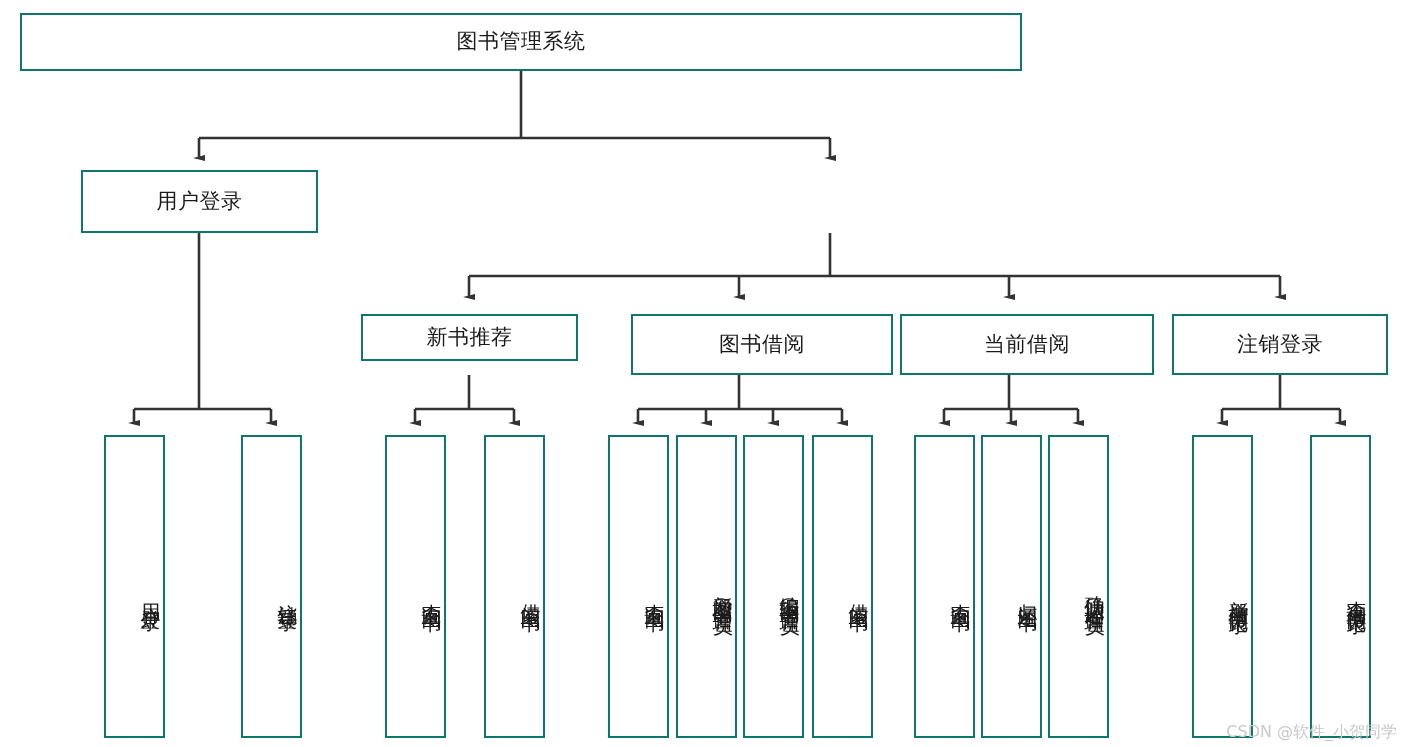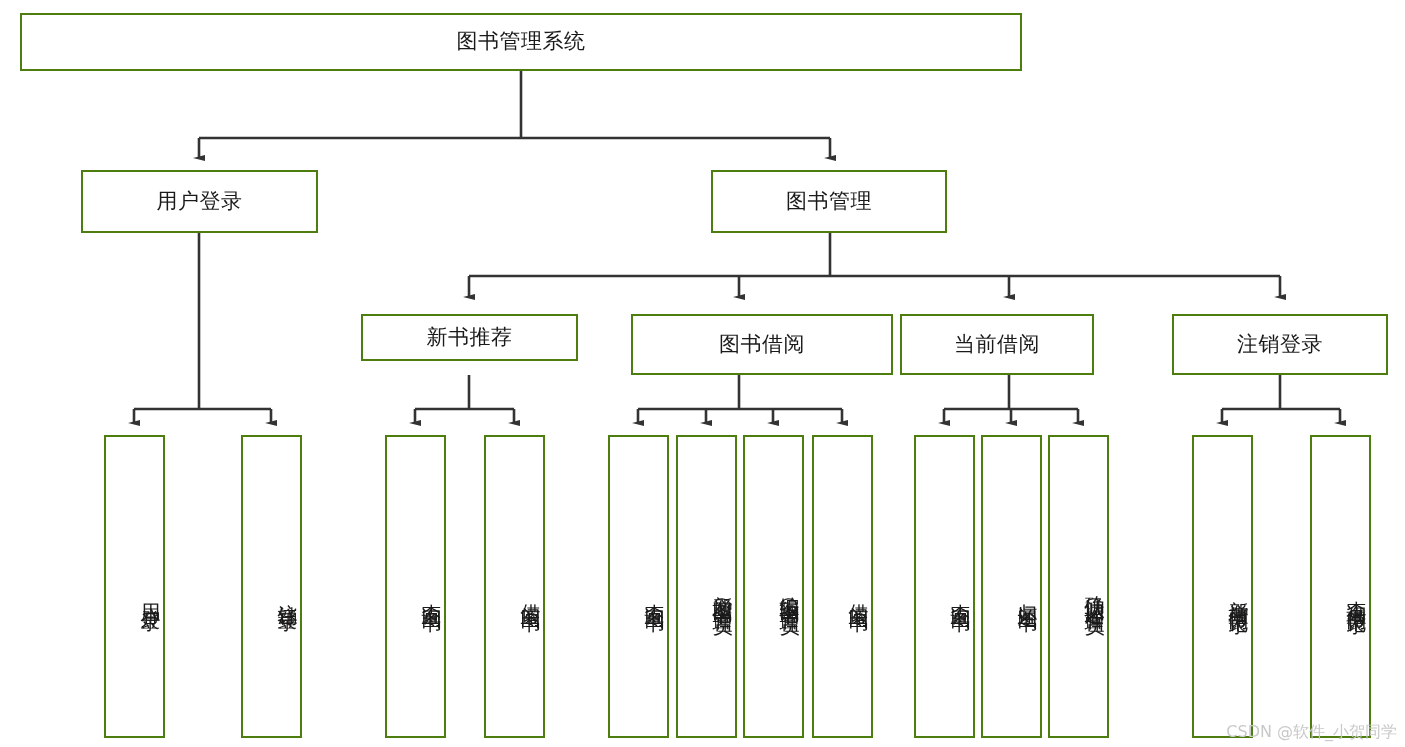--- a/index.html
+++ b/index.html
@@ -23,21 +23,21 @@
     left: 0;
     top: 0;
     width: 1405px;
     height: 747px;
     pointer-events: none;
   }
   .node {
     position: absolute;
     box-sizing: border-box;
     background: #ffffff;
-    border: 2px solid #4d7c0f;
+    border: 2px solid #0f766e;
     display: flex;
     align-items: center;
     justify-content: center;
     color: #1a1a1a;
     z-index: 2;
   }
   .node.horizontal {
     font-size: 21px;
     letter-spacing: 0.5px;
     line-height: 1.2;
@@ -140,31 +140,28 @@
     </g>
   </svg>
 
   <div class="node horizontal" style="left:20px; top:13px; width:1002px; height:58px;">
     <span class="label">图书管理系统</span>
   </div>
 
   <div class="node horizontal" style="left:81px; top:170px; width:237px; height:63px;">
     <span class="label">用户登录</span>
   </div>
-  <div class="node horizontal" style="left:711px; top:170px; width:236px; height:63px;">
-    <span class="label">图书管理</span>
-  </div>
 
   <div class="node horizontal" style="left:361px; top:314px; width:217px; height:47px;">
     <span class="label">新书推荐</span>
   </div>
   <div class="node horizontal" style="left:631px; top:314px; width:262px; height:61px;">
     <span class="label">图书借阅</span>
   </div>
-  <div class="node horizontal" style="left:900px; top:314px; width:194px; height:61px;">
+  <div class="node horizontal" style="left:900px; top:314px; width:254px; height:61px;">
     <span class="label">当前借阅</span>
   </div>
   <div class="node horizontal" style="left:1172px; top:314px; width:216px; height:61px;">
     <span class="label">注销登录</span>
   </div>
 
   <div class="node vertical" style="left:104px; top:435px; width:61px; height:303px;">
     <span class="label">用户登录</span>
   </div>
   <div class="node vertical" style="left:241px; top:435px; width:61px; height:303px;">

